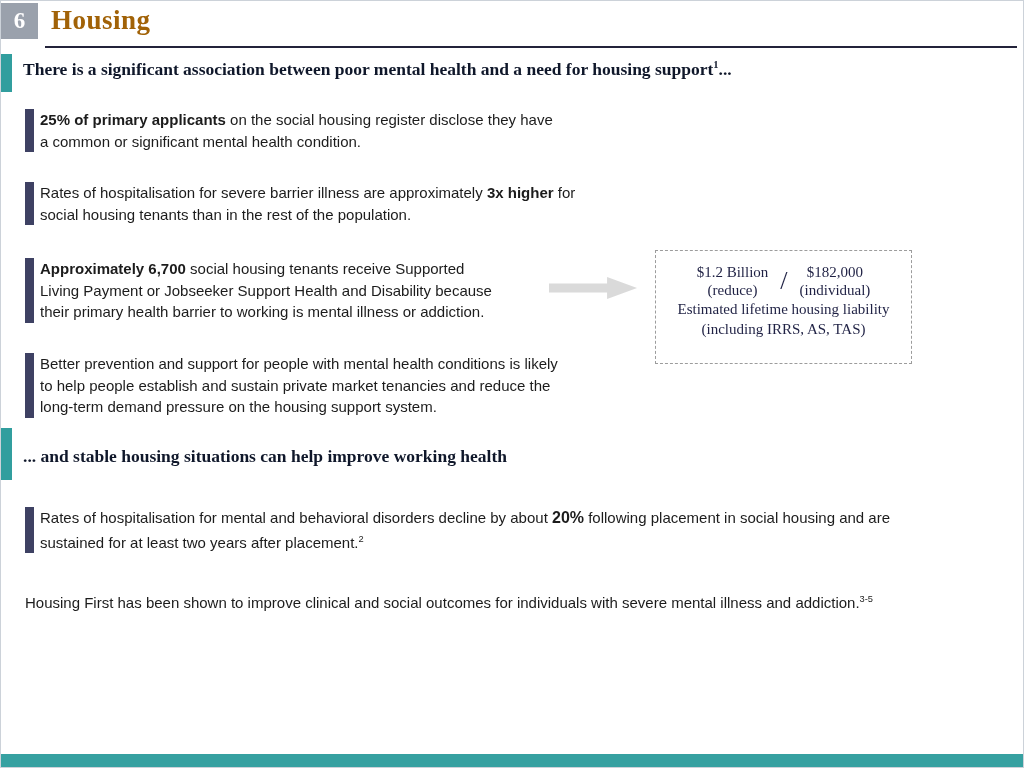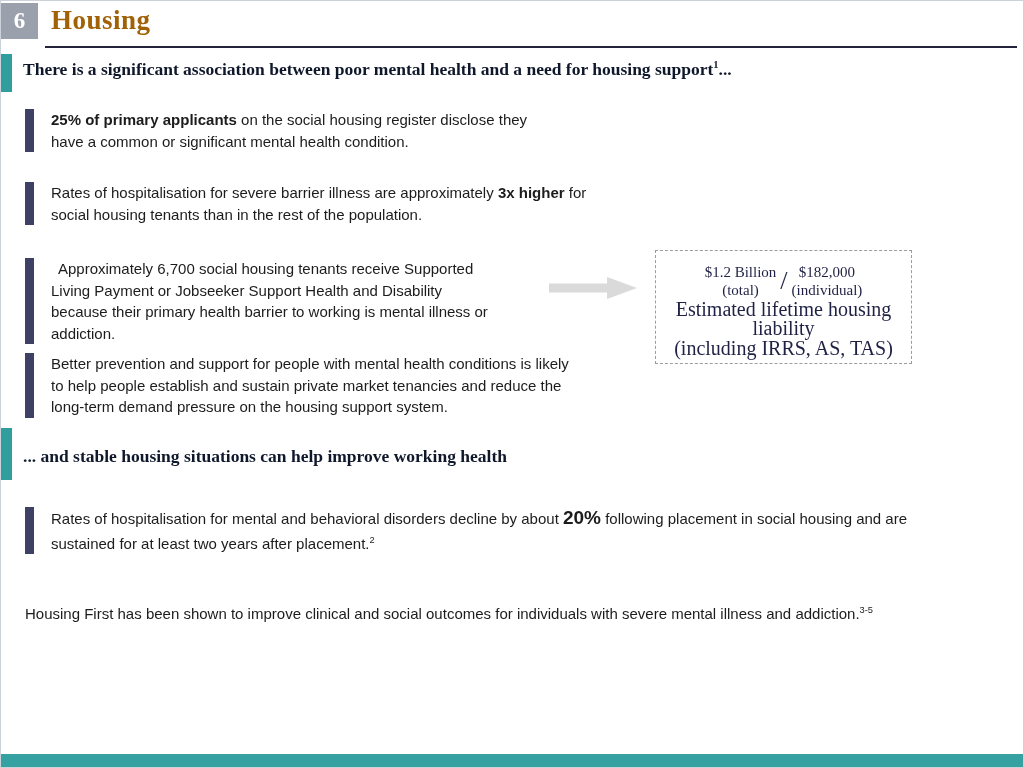--- a/index.html
+++ b/index.html
@@ -23,41 +23,41 @@
   .accent-bar { position:absolute; left:0; width:11px; background:#319e9e; }
   .accent-bar.s1 { top:53px; height:38px; }
   .accent-bar.s2 { top:427px; height:52px; }
   .heading { position:absolute; left:22px; font-family:"Liberation Serif", serif;
              font-weight:bold; font-size:17.5px; color:#0f172a; }
   .heading.h1pos { top:58px; width:920px; }
   .heading.h2pos { top:445px; width:920px; }
   .heading sup { font-size:0.6em; }
 
   
-  .bullet { position:absolute; display:flex; gap:17px; align-items:stretch; }
+  .bullet { position:absolute; display:flex; gap:6px; align-items:stretch; }
   .bullet .bar { width:9px; background:#3e4163; flex-shrink:0; }
   .btext { font-size:15px; line-height:21.5px; color:#1c1c1c; }
   .btext sup { font-size:0.62em; }
-  .btext .big { font-size:19px; font-weight:bold; }
+  .btext .big { font-size:16px; font-weight:bold; }
 
   
   .arrow { position:absolute; left:548px; top:276px; width:88px; height:22px;
            background:#dadada;
            clip-path:polygon(0 30%, 66% 30%, 66% 0, 100% 50%, 66% 100%, 66% 70%, 0 70%);
            filter:drop-shadow(0 0 1px #b5b5b5); }
 
   
   .callout { position:absolute; left:654px; top:249px; width:257px; height:114px;
              border:1px dashed #9c9c9c; background:#ffffff;
              font-family:"Liberation Serif", serif; color:#1f2144;
              text-align:center; padding-top:12px; }
-  .callout .amounts { display:flex; justify-content:center; align-items:center; gap:4px; }
+  .callout .amounts { display:flex; justify-content:center; align-items:center; gap:12px; }
   .callout .amt { font-size:15px; line-height:18px; }
   .callout .slash { font-size:26px; line-height:26px; }
-  .callout .cap { font-size:20px; line-height:19px; margin-top:1px; }
+  .callout .cap { font-size:15px; line-height:19px; margin-top:1px; }
 
   
   .bottom-bar { position:absolute; left:0; bottom:0; width:1024px; height:13px;
                 background:#36a1a1; }
 </style>
 </head>
 <body>
 
 <div class="slide">
 
@@ -75,35 +75,35 @@
     <p class="btext"><span style="font-weight: bold;">25% of primary applicants</span><span> on the social housing register disclose they have a common or significant mental health condition.</span></p>
   </div>
 
   <div class="bullet" style="left:24px; top:181px; width:590px;">
     <div class="bar"></div>
     <p class="btext"><span>Rates of hospitalisation for severe barrier illness are approximately </span><span style="font-weight: bold;">3x higher</span><span> for social housing tenants than in the rest of the population.</span></p>
   </div>
 
   <div class="bullet" style="left:24px; top:257px; width:472px;">
     <div class="bar"></div>
-    <p class="btext"><span style="font-weight: normal; margin-left: 7px;">Approximately 6,700</span><span> social housing tenants receive Supported Living Payment or Jobseeker Support Health and Disability because their primary health barrier to working is mental illness or addiction.</span></p>
+    <p class="btext"><span style="font-weight: bold;">Approximately 6,700</span><span> social housing tenants receive Supported Living Payment or Jobseeker Support Health and Disability because their primary health barrier to working is mental illness or addiction.</span></p>
   </div>
 
   <div class="bullet" style="left:24px; top:352px; width:545px;">
     <div class="bar"></div>
     <p class="btext"><span>Better prevention and support for people with mental health conditions is likely to help people establish and sustain private market tenancies and reduce the long-term demand pressure on the housing support system.</span></p>
   </div>
 
   <div class="arrow"></div>
 
   <div class="callout">
     <div class="amounts">
       <div class="amt">
         <div>$1.2 Billion</div>
-        <div>(total)</div>
+        <div>(reduce)</div>
       </div>
       <div class="slash">/</div>
       <div class="amt">
         <div>$182,000</div>
         <div>(individual)</div>
       </div>
     </div>
     <div class="cap">Estimated lifetime housing liability</div>
     <div class="cap">(including IRRS, AS, TAS)</div>
   </div>

